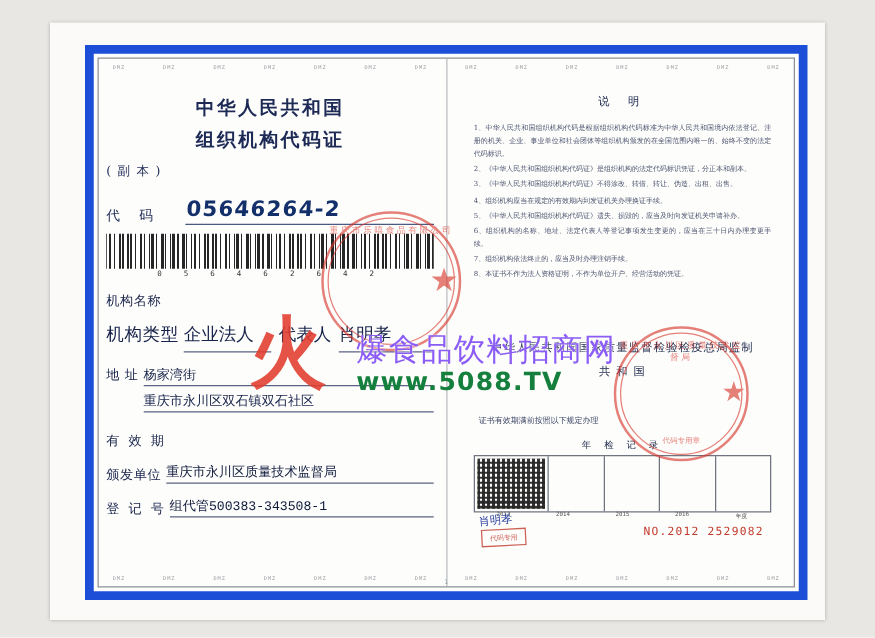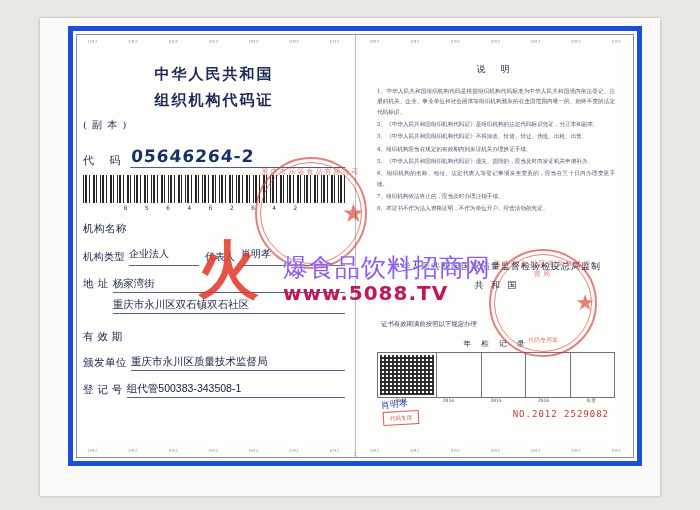--- a/index.html
+++ b/index.html
@@ -10,22 +10,22 @@
     overflow:hidden;
     position:relative;
   }
   .scan{
     position:absolute;left:40px;top:18px;width:620px;height:478px;
     background:#fbfaf8;
     box-shadow:0 0 3px rgba(0,0,0,.25);
   }
   
   .cert{
-    position:absolute;left:28px;top:8px;width:564px;height:430px;
-    border:5px solid #1d4ed8;
+    position:absolute;left:28px;top:18px;width:564px;height:430px;
+    border:7px solid #1d4ed8;
     background:#fdfdfb;
   }
   .cert:after{
     content:"";position:absolute;left:3px;top:3px;right:3px;bottom:3px;
     border:1px solid #8d9094;pointer-events:none;
   }
   .gutter{
     position:absolute;left:50%;top:4px;bottom:4px;width:1px;
     background:#b9bcc0;
   }
@@ -49,21 +49,21 @@
     font-family:"DejaVu Serif","Liberation Serif",serif;
     font-weight:bold;letter-spacing:2px;
   }
   .title1{font-size:15px;margin-top:18px;}
   .title2{font-size:15px;margin-top:7px;}
   .subtitle{
     text-align:left;color:#1d2a55;font-size:10px;margin-top:8px;
     font-family:"DejaVu Serif","Liberation Serif",serif;letter-spacing:1px;
   }
   .codeline{
-    margin-top:14px;display:flex;align-items:flex-end;gap:4px;
+    margin-top:14px;display:flex;align-items:flex-end;gap:20px;
   }
   .codelabel{
     color:#1d2a55;font-size:11px;letter-spacing:6px;
     font-family:"DejaVu Serif","Liberation Serif",serif;white-space:nowrap;
   }
   .codevalue{
     font-size:17px;color:#14306b;font-weight:bold;letter-spacing:1px;
     font-family:"DejaVu Sans","Liberation Sans",sans-serif;
     flex:1;border-bottom:1px solid #4b5a82;padding-bottom:1px;
     transform:skewX(-4deg);
@@ -73,54 +73,54 @@
     background:repeating-linear-gradient(90deg,
       #262626 0 1px,#fff 1px 2px,#262626 2px 4px,#fff 4px 6px,
       #262626 6px 7px,#fff 7px 10px,#262626 10px 12px,#fff 12px 13px,
       #262626 13px 14px,#fff 14px 17px);
   }
   .barnums{
     font-size:6px;color:#333;letter-spacing:7px;text-align:center;margin-top:1px;
     font-family:"DejaVu Sans Mono","Liberation Mono",monospace;
   }
   .field{
-    display:flex;align-items:center;margin-top:11px;font-size:10.5px;
-    color:#16224a;font-family:Liberation Sans, sans-serif;
+    display:flex;align-items:flex-end;margin-top:11px;font-size:10.5px;
+    color:#16224a;font-family:Liberation Mono, monospace;
   }
   .flabel{white-space:nowrap;letter-spacing:.5px;}
   .fvalue{
     flex:1;margin-left:4px;border-bottom:1px solid #5a6383;
     padding-bottom:1px;color:#101b3d;font-size:10.5px;
   }
   .addr-wrap{margin-top:11px;display:flex;font-size:10.5px;color:#16224a;
     font-family:"DejaVu Serif","Liberation Serif",serif;}
   .addr-lines{flex:1;margin-left:4px;}
   .addr-lines div{border-bottom:1px solid #5a6383;padding-bottom:1px;margin-bottom:5px;}
-  .type-row{display:flex;align-items:center;margin-top:11px;font-size:10px;
+  .type-row{display:flex;align-items:flex-start;margin-top:11px;font-size:14px;
     color:#16224a;font-family:"DejaVu Serif","Liberation Serif",serif;}
   .type-row .seg{border-bottom:1px solid #5a6383;padding-bottom:4px;margin-left:4px;}
   .seg.a{width:70px;}
   .seg.b{flex:1;margin-left:6px;}
   .seg-lbl{margin-left:6px;white-space:nowrap;}
 
   
   .rtitle{
     text-align:center;color:#15224a;font-size:9px;margin-top:16px;letter-spacing:6px;
     font-family:"DejaVu Serif","Liberation Serif",serif;
   }
   .notes{
     margin:10px 12px 0 12px;font-size:5.6px;line-height:1.85;color:#4d5470;
     font-family:"DejaVu Serif","Liberation Serif",serif;text-align:justify;
   }
   .notes p{margin:0 0 2px 0;}
   .issuer{
     margin-top:46px;text-align:center;font-size:9px;color:#1b2749;
     font-family:"DejaVu Serif","Liberation Serif",serif;letter-spacing:1px;
   }
-  .issuer .l2{margin-top:6px;font-family:Liberation Mono, monospace;}
+  .issuer .l2{margin-top:6px;}
   .validity{
     margin:26px 16px 0 16px;font-size:6.4px;color:#3b4566;line-height:2.1;
     font-family:"DejaVu Serif","Liberation Serif",serif;
   }
   .annual-title{
     text-align:center;font-size:7.5px;color:#1b2749;margin-top:8px;letter-spacing:4px;
     font-family:"DejaVu Serif","Liberation Serif",serif;
   }
   .atable{
     margin:3px 12px 0 12px;border:1px solid #6f7party;border:1px solid #6f7480;
@@ -194,21 +194,21 @@
     opacity:.88;line-height:1;
   }
   .wm-text{
     position:absolute;left:92px;top:8px;font-size:25px;font-weight:normal;
     color:#8b5cf6;letter-spacing:1px;
     font-family:"DejaVu Serif","Liberation Serif",serif;
     text-shadow:0 0 2px #fff;
   }
   .wm-url{
     position:absolute;left:92px;top:38px;font-size:20px;font-weight:bold;
-    color:#be185d;font-family:"DejaVu Sans","Liberation Sans",sans-serif;
+    color:#15803d;font-family:"DejaVu Sans","Liberation Sans",sans-serif;
     letter-spacing:1px;
   }
 </style>
 </head>
 <body>
 
 <div class="scan">
   <div class="cert">
 
     <div class="microstrip top">

